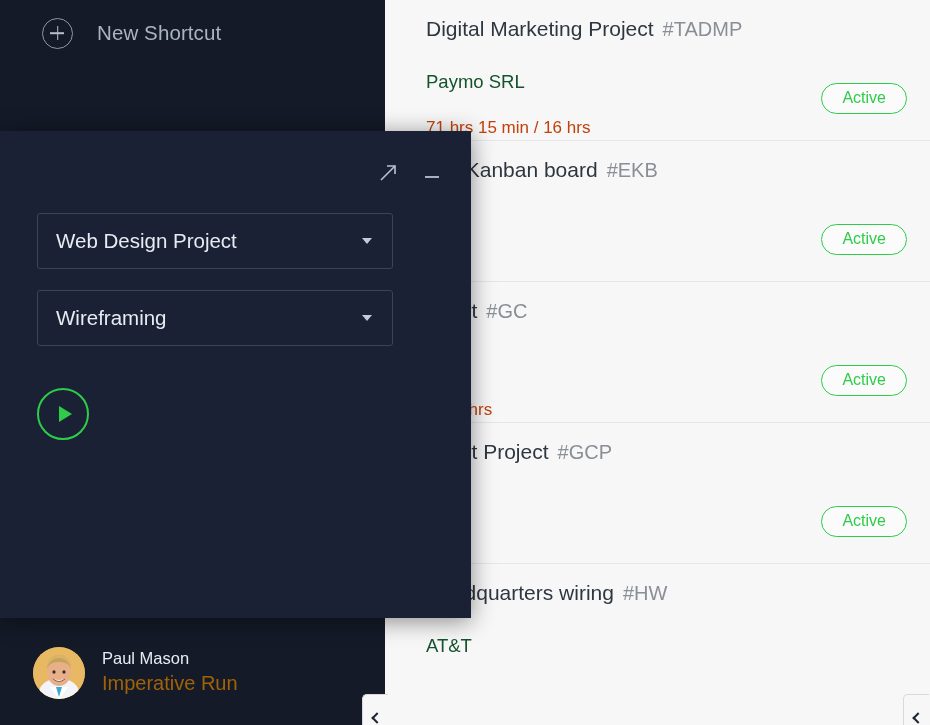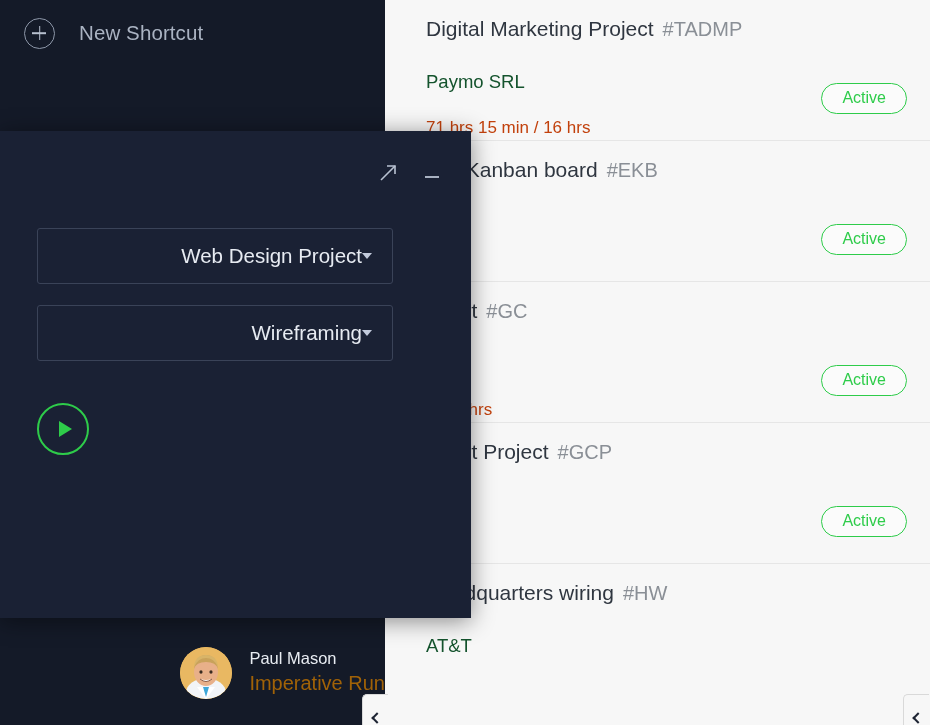--- a/index.html
+++ b/index.html
@@ -22,21 +22,21 @@
     width: 385px; height: 725px;
     background: #141a28;
     z-index: 5;
   }
   .new-shortcut {
     position: absolute;
     left: 0; top: 0;
     width: 385px; height: 66px;
     display: flex;
     align-items: center;
-    padding-left: 24px;
+    padding-left: 42px;
     cursor: pointer;
   }
   .plus-circle {
     width: 31px; height: 31px;
     border: 1.6px solid #8d97a8;
     border-radius: 50%;
     position: relative;
     flex: 0 0 auto;
   }
   .plus-circle::before, .plus-circle::after {
@@ -64,21 +64,20 @@
   
   .user-bar {
     position: absolute;
     left: 0; bottom: 0;
     width: 385px; height: 105px;
     display: flex;
     align-items: center;
     padding-left: 33px;
     background: #141a28;
     cursor: pointer;
-    justify-content: flex-end;
   }
   .avatar {
     width: 52px; height: 52px;
     border-radius: 50%;
     overflow: hidden;
     flex: 0 0 auto;
     position: relative;
     background: #e8b65c;
   }
   .avatar svg { display: block; width: 52px; height: 52px; }
@@ -112,23 +111,22 @@
     width: 34px; height: 34px;
     display: flex;
     align-items: center;
     justify-content: center;
     cursor: pointer;
   }
   .wc-btn svg { display: block; }
 
   .widget-body {
     position: absolute;
-    left: 37px; top: 97px;
+    left: 37px; top: 82px;
     width: 356px;
-    text-align: right;
   }
   .select-box {
     height: 56px;
     border: 1px solid #3a4358;
     border-radius: 3px;
     display: flex;
     align-items: center;
     padding: 0 18px;
     margin-bottom: 21px;
     cursor: pointer;

